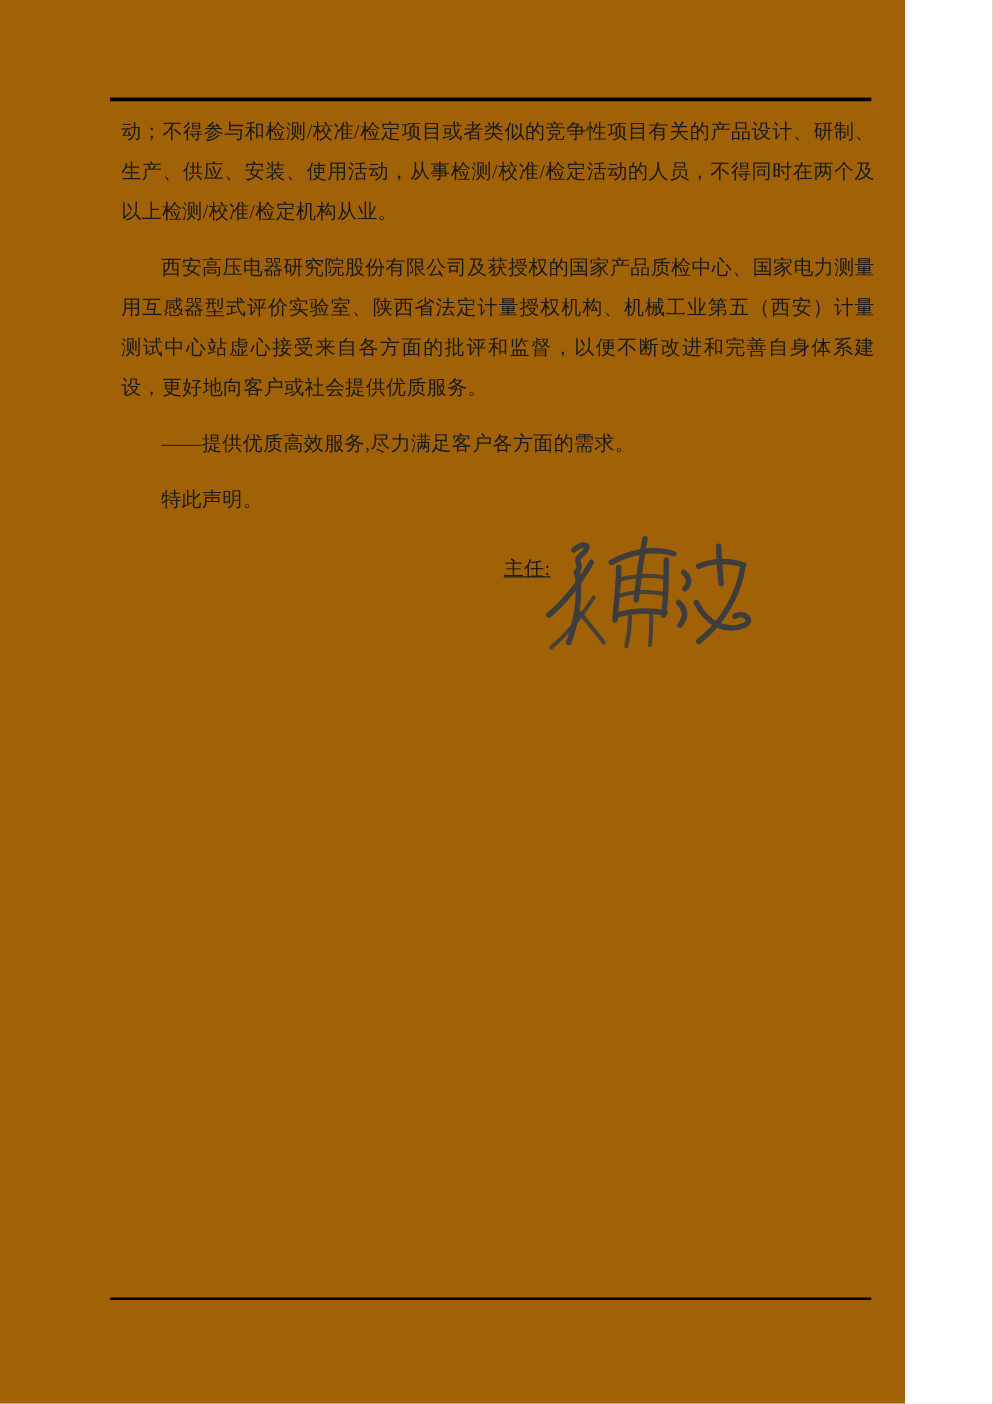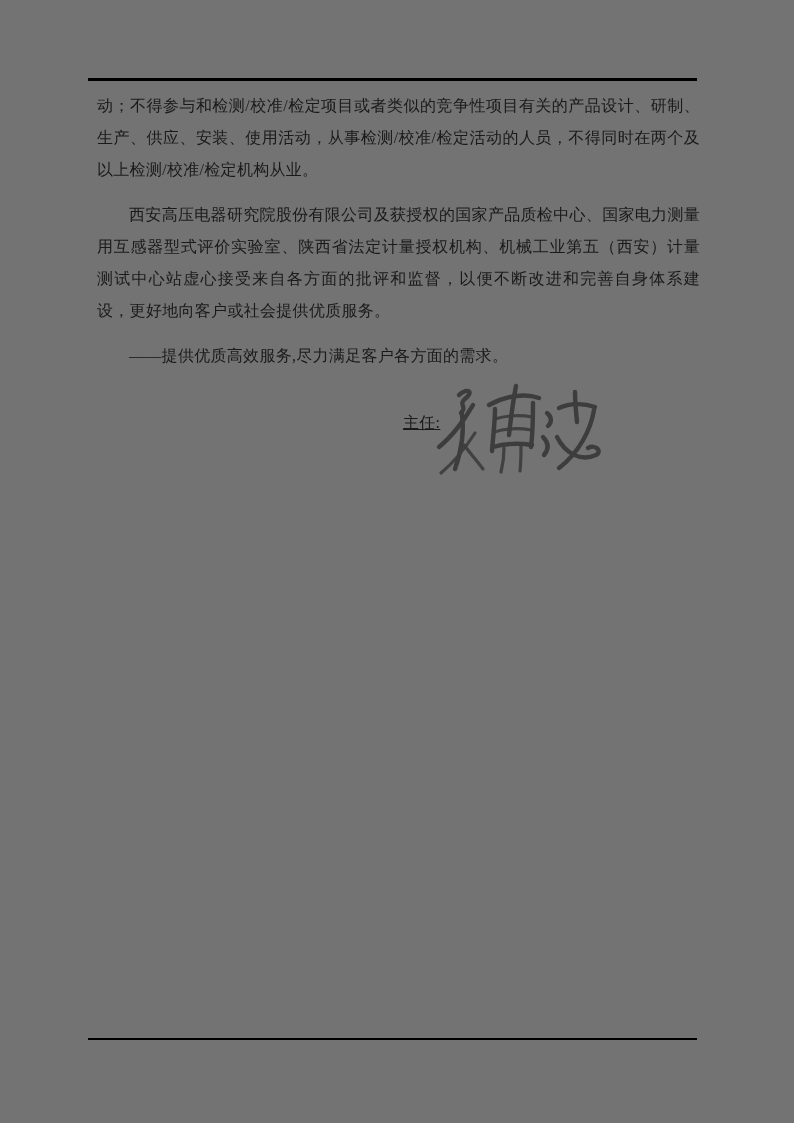--- a/index.html
+++ b/index.html
@@ -2,23 +2,23 @@
 <html lang="zh"><head>
 <meta charset="utf-8">
 <style>
   html, body {
     margin: 0;
     padding: 0;
     background: #ffffff;
   }
   .page {
     position: relative;
-    width: 794px;
+    width: 724px;
     height: 1123px;
-    background: #737373;
+    background: #a16207;
     overflow: hidden;
     font-family: "Liberation Serif", "DejaVu Serif", serif;
     color: #1a1a1a;
   }
   .rule {
     position: absolute;
     left: 88px;
     width: 609px;
     background: #000000;
   }
@@ -51,21 +51,21 @@
     margin-top: 8px;
   }
   .signoff-row {
     position: relative;
     height: 115px;
     margin-top: 4px;
   }
   .signoff-label {
     position: absolute;
     left: 306px;
-    top: 28px;
+    top: 16px;
     font-size: 16px;
     line-height: 20px;
     text-decoration: underline;
   }
   .signature-wrap {
     position: absolute;
     left: 338px;
     top: -4px;
     width: 170px;
     height: 108px;
@@ -90,20 +90,21 @@
 <body>
 
 <div class="page">
 
   <div class="rule rule-top"></div>
 
   <div class="content">
     <p class="no-indent">动；不得参与和检测/校准/检定项目或者类似的竞争性项目有关的产品设计、研制、生产、供应、安装、使用活动，从事检测/校准/检定活动的人员，不得同时在两个及以上检测/校准/检定机构从业。</p>
     <p>西安高压电器研究院股份有限公司及获授权的国家产品质检中心、国家电力测量用互感器型式评价实验室、陕西省法定计量授权机构、机械工业第五（西安）计量测试中心站虚心接受来自各方面的批评和监督，以便不断改进和完善自身体系建设，更好地向客户或社会提供优质服务。</p>
     <p>——提供优质高效服务,尽力满足客户各方面的需求。</p>
+    <p>特此声明。</p>
 
     <div class="signoff-row">
       <span class="signoff-label">主任:</span>
       <span class="signature-wrap" aria-label="张雷波">
         <svg viewBox="0 0 170 108" xmlns="http://www.w3.org/2000/svg">
 
           <path class="signature-stroke" d="M24 14 C32 7 39 10 31 17 C22 24 33 25 26 32"></path>
           <path class="signature-stroke" d="M38 24 C28 42 14 58 4 66"></path>
           <path class="signature-stroke" d="M27 33 C29 48 27 68 20 88"></path>
           <path class="signature-stroke thin" d="M6 92 C18 82 31 66 40 52"></path>

